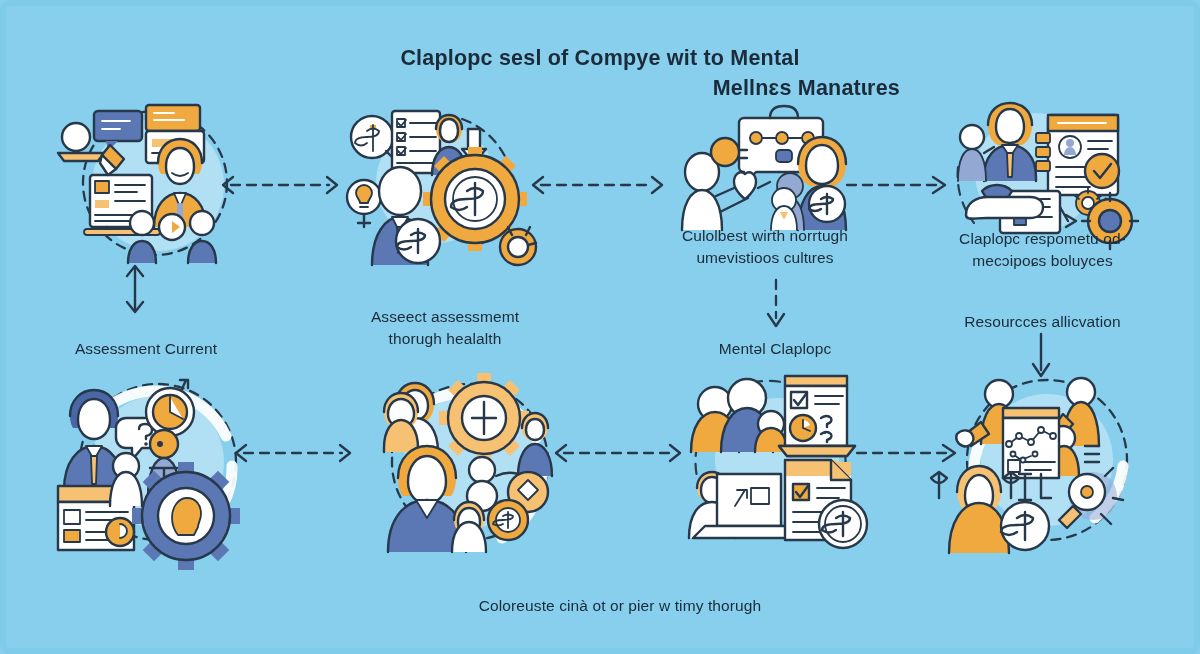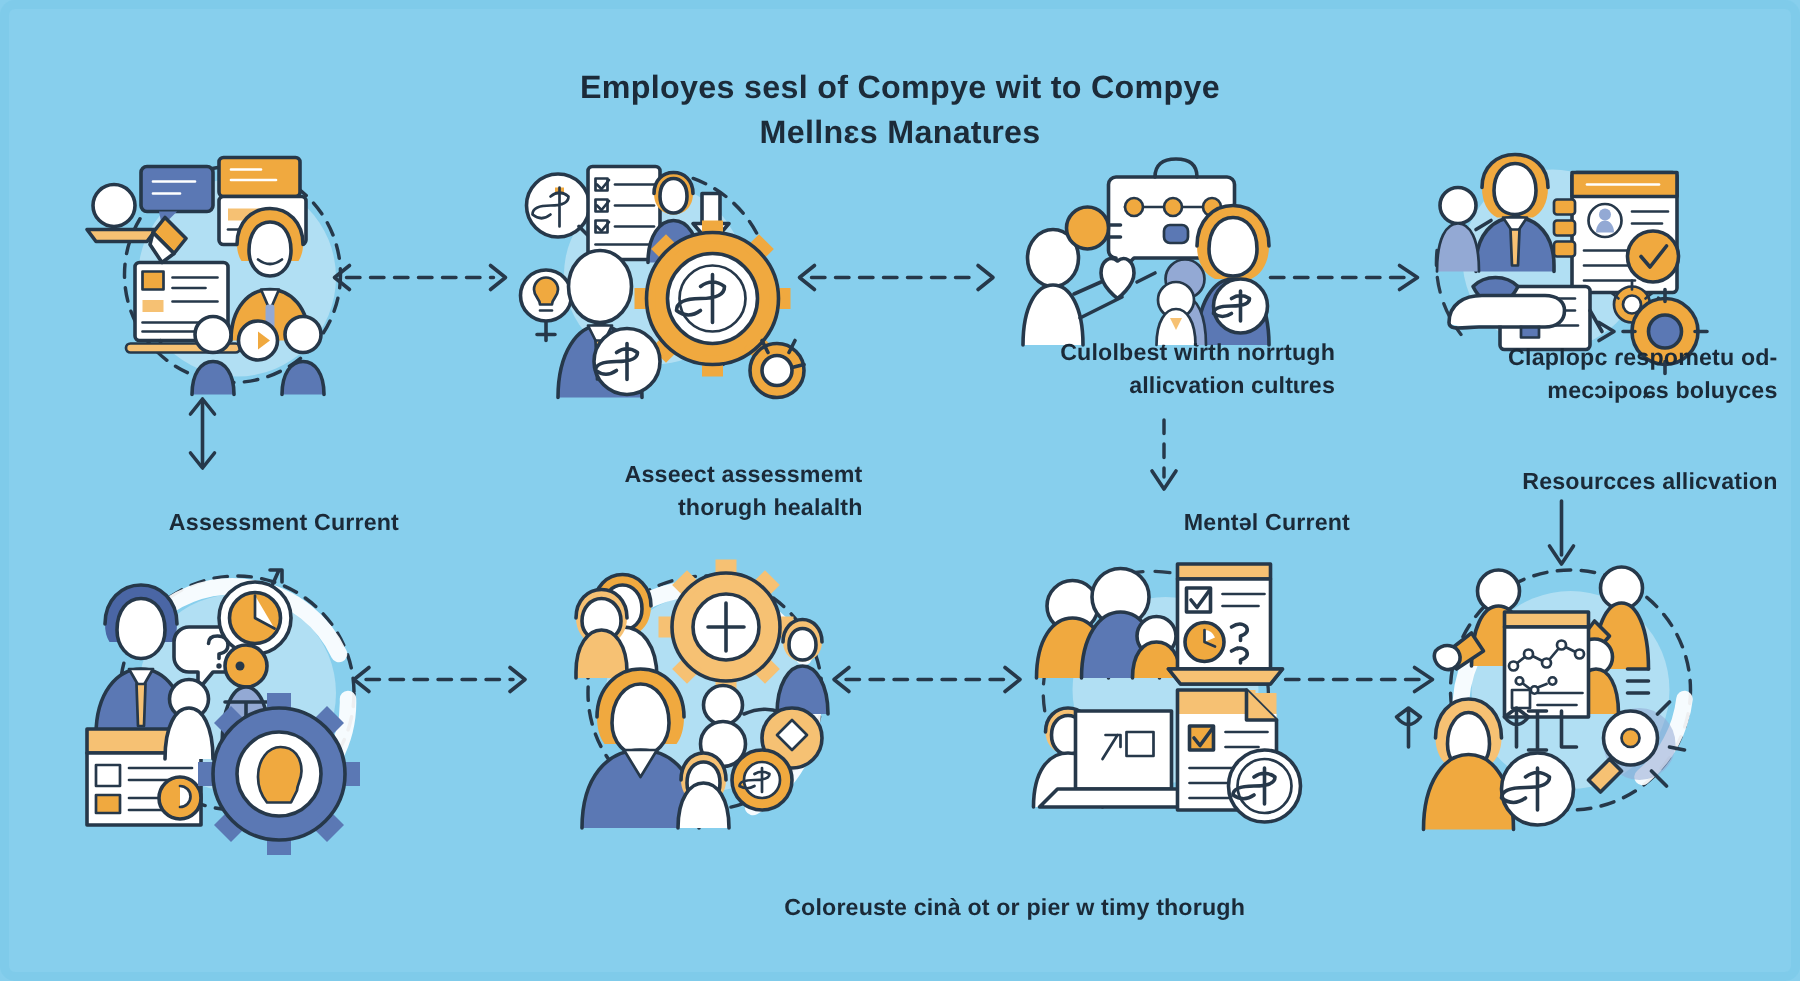--- a/index.html
+++ b/index.html
@@ -34,28 +34,28 @@
     left: 300px;
     top: 44px;
     width: 600px;
     text-align: center;
     font-size: 21.5px;
     font-weight: bold;
     color: #1c2b39;
     line-height: 1.38;
     letter-spacing: 0.2px;
   }
-  .title .l2 { display: block; }
+  .title .l2 { display: block; text-align: right; }
 
   .caption {
     position: absolute;
     font-size: 15.5px;
-    font-weight: bold;
+    font-weight: normal;
     color: #1b2a38;
-    text-align: right;
+    text-align: center;
     line-height: 1.45;
     letter-spacing: 0.1px;
   }
 
   .cap-r1c1 { left: 26px;  top: 338px; width: 240px; }
   .cap-r1c2 { left: 315px; top: 265px; width: 260px; margin-top: 41px; }
   .cap-r1c3 { left: 640px; top: 225px; width: 250px; }
   .cap-r1c4 { left: 900px; top: 228px; width: 285px; }
   .cap-r1c3b{ left: 650px; top: 338px; width: 250px; }
   .cap-r1c4b{ left: 900px; top: 311px; width: 285px; }
@@ -80,21 +80,21 @@
   .dash { stroke: #26384a; stroke-width: 2.3; fill: none; stroke-dasharray: 9 7; stroke-linecap: round; }
   .dash-l { stroke: #2b3c4d; stroke-width: 2.2; fill: none; stroke-dasharray: 10 8; stroke-linecap: round; }
   .swoosh { fill: none; stroke: #ffffff; stroke-width: 11; stroke-linecap: round; opacity: 0.92; }
 </style>
 </head>
 <body>
 
 <div id="canvas">
 
   <div class="title">
-    <span>Employes sesl of Compye wit to Compye</span>
+    <span>Claplopc sesl of Compye wit to Mental</span>
     <span class="l2">Mellnɛs Manatɩres</span>
   </div>
 
   <div class="cluster" style="left:50px; top:95px;">
     <svg width="210" height="170" viewBox="0 0 210 170">
       <circle class="halo" cx="108" cy="90" r="66"></circle>
       <circle class="dash" cx="105" cy="88" r="72"></circle>
 
       <g>
         <rect class="wht" x="40" y="80" width="62" height="52" rx="3"></rect>
@@ -350,21 +350,21 @@
         <path class="org-l" d="M108 112 l4 8 l4 -8z"></path>
         <circle class="wht" cx="155" cy="104" r="18"></circle>
         <circle class="ln" cx="155" cy="104" r="18"></circle>
         <path class="ln" d="M155 94 v20 M149 99 q6 -4 12 0 q0 5 -12 5 q-12 0 -12 5 q6 4 12 0"></path>
       </g>
     </svg>
   </div>
 
   <div class="caption cap-r1c3">
     <span>Culolbest wirth norrtugh</span><br>
-    <span>allicvation cultɩres</span>
+    <span>umevistioos cultɩres</span>
   </div>
 
   <div class="conn" style="left:845px; top:172px;">
     <svg width="110" height="26" viewBox="0 0 110 26">
       <path class="dash" d="M2 13 h92"></path>
       <path class="ln" d="M88 5 L100 13 L88 21"></path>
     </svg>
   </div>
 
   <div class="conn" style="left:763px; top:278px;">
@@ -458,21 +458,21 @@
 
   <div class="caption cap-r1c4b">Resourcces allicvation</div>
 
   <div class="conn" style="left:1028px; top:332px;">
     <svg width="26" height="52" viewBox="0 0 26 52">
       <path class="ln" d="M13 2 v36"></path>
       <path class="ln" d="M5 32 L13 44 L21 32"></path>
     </svg>
   </div>
 
-  <div class="caption cap-r1c3b">Mentəl Current</div>
+  <div class="caption cap-r1c3b">Mentəl Claplopc</div>
 
   <div class="cluster" style="left:50px; top:372px;">
     <svg width="215" height="180" viewBox="0 0 215 180">
       <circle class="halo" cx="108" cy="90" r="66"></circle>
       <circle class="dash" cx="108" cy="90" r="78"></circle>
       <path class="swoosh" d="M48 44 a78 78 0 0 1 128 20"></path>
       <path class="swoosh" d="M182 94 a78 78 0 0 1 -36 68"></path>
 
       <path class="ln" d="M128 26 l8 -18 M130 8 h8 v8"></path>
 

